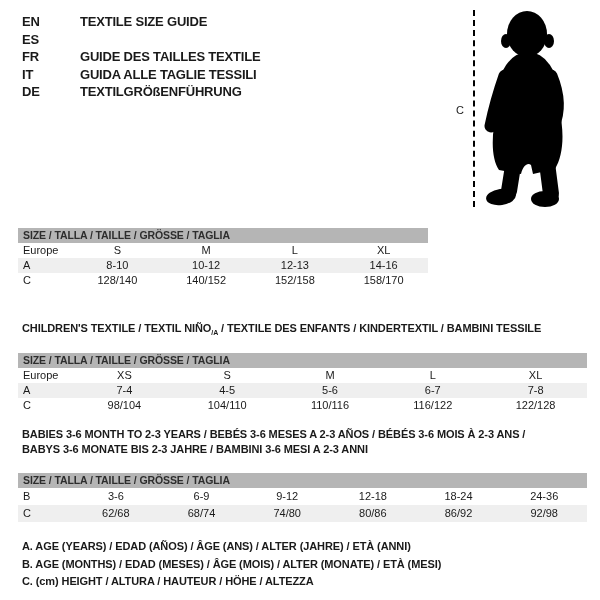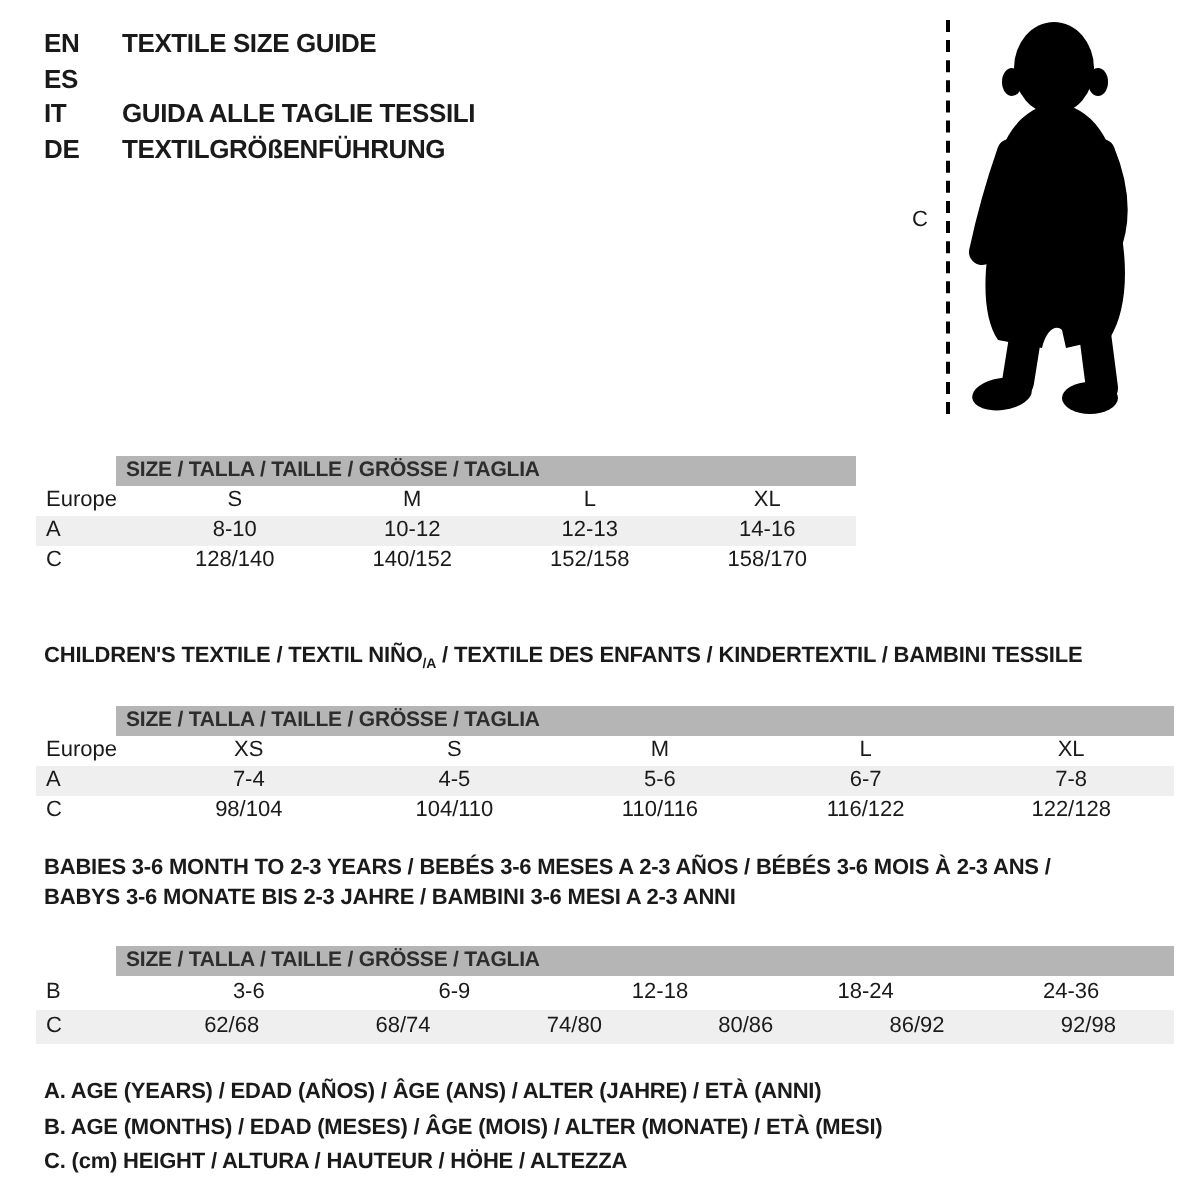--- a/index.html
+++ b/index.html
@@ -3,54 +3,58 @@
 <meta charset="utf-8">
 <style>
   html,body{margin:0;padding:0;}
   body{
     width:600px;height:600px;position:relative;overflow:hidden;
     background:var(--background,#fff);
     color:var(--text,#1a1a1a);
     font-family:"Liberation Sans","DejaVu Sans",sans-serif;
   }
   .lang-block{position:absolute;top:13px;left:22px;}
-  .lang-row{display:flex;font-weight:bold;font-size:13px;line-height:17.5px;letter-spacing:-0.2px;}
+  .lang-row{display:flex;font-weight:bold;font-size:13px;line-height:17.5px;letter-spacing:-0.2px;gap:19px;}
   .lang-code{width:39px;flex:none;}
   .figure-line{position:absolute;left:473px;top:10px;height:197px;border-left:2px dashed #000;}
   .figure-label{position:absolute;left:456px;top:104px;font-size:11px;}
   .figure-svg{position:absolute;left:483px;top:8px;}
   section{position:absolute;left:18px;}
   #sec-junior{top:216px;width:410px;}
   #sec-children{top:322px;width:569px;}
   #sec-babies{top:427px;width:569px;}
   .section-title{font-weight:bold;font-size:11px;line-height:13px;margin-left:4px;letter-spacing:-0.1px;white-space:nowrap;}
   .section-title sub{font-size:7px;}
   #sec-babies .section-title{line-height:15px;}
   .size-bar{margin-top:12px;height:15px;line-height:15px;background:var(--header_bar,#b5b5b5);
-    font-size:10.5px;font-weight:bold;color:#2d2d2d;padding-left:5px;box-sizing:border-box;letter-spacing:-0.1px;margin-left:40px;}
+    font-size:10.5px;font-weight:bold;color:#2d2d2d;padding-left:5px;box-sizing:border-box;letter-spacing:-0.1px;}
   #sec-children .size-bar{margin-top:14px;}
   #sec-babies .size-bar{margin-top:16px;}
   .t-row{display:flex;height:15px;line-height:15px;font-size:11px;}
   #sec-babies .t-row{height:17px;line-height:17px;}
   .t-row.stripe{background:var(--row_stripe,#efefef);}
   .t-label{width:55px;flex:none;padding-left:5px;box-sizing:border-box;}
   .t-cell{flex:1;text-align:center;}
   .notes{position:absolute;left:22px;top:538px;}
   .note-line{font-weight:bold;font-size:11px;line-height:17.5px;letter-spacing:-0.1px;white-space:nowrap;}
 </style>
 </head>
 <body>
 
 <div class="lang-block" id="lang-block">
     <div class="lang-row">
       <span class="lang-code">EN</span>
       <span class="lang-text">TEXTILE SIZE GUIDE</span>
     </div>
     <div class="lang-row">
       <span class="lang-code">ES</span>
+    </div>
+    <div class="lang-row">
+      <span class="lang-code">FR</span>
+      <span class="lang-text">GUIDE DES TAILLES TEXTILE</span>
     </div>
     <div class="lang-row">
       <span class="lang-code">IT</span>
       <span class="lang-text">GUIDA ALLE TAGLIE TESSILI</span>
     </div>
     <div class="lang-row">
       <span class="lang-code">DE</span>
       <span class="lang-text">TEXTILGRÖßENFÜHRUNG</span>
     </div>
   </div>
@@ -131,20 +135,21 @@
     </div>
   </section>
 <section id="sec-babies">
     <div class="section-title"><span>BABIES 3-6 MONTH TO 2-3 YEARS / BEBÉS 3-6 MESES A 2-3 AÑOS / BÉBÉS 3-6 MOIS À 2-3 ANS /</span></div>
     <div class="section-title">BABYS 3-6 MONATE BIS 2-3 JAHRE / BAMBINI 3-6 MESI A 2-3 ANNI</div>
     <div class="size-bar">SIZE / TALLA / TAILLE / GRÖSSE / TAGLIA</div>
     <div class="t-row">
       <span class="t-label">B</span>
       <span class="t-cell">3-6</span>
       <span class="t-cell">6-9</span>
+      <span class="t-cell">9-12</span>
       <span class="t-cell">12-18</span>
       <span class="t-cell">18-24</span>
       <span class="t-cell">24-36</span>
     </div>
     <div class="t-row stripe">
       <span class="t-label">C</span>
       <span class="t-cell">62/68</span>
       <span class="t-cell">68/74</span>
       <span class="t-cell">74/80</span>
       <span class="t-cell">80/86</span>

